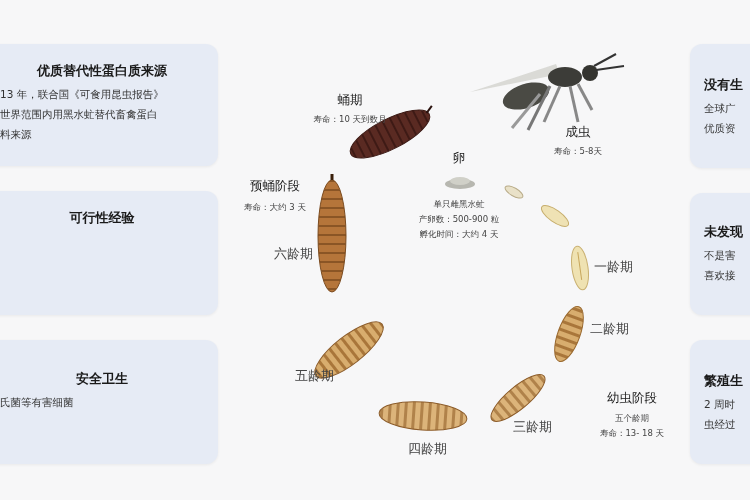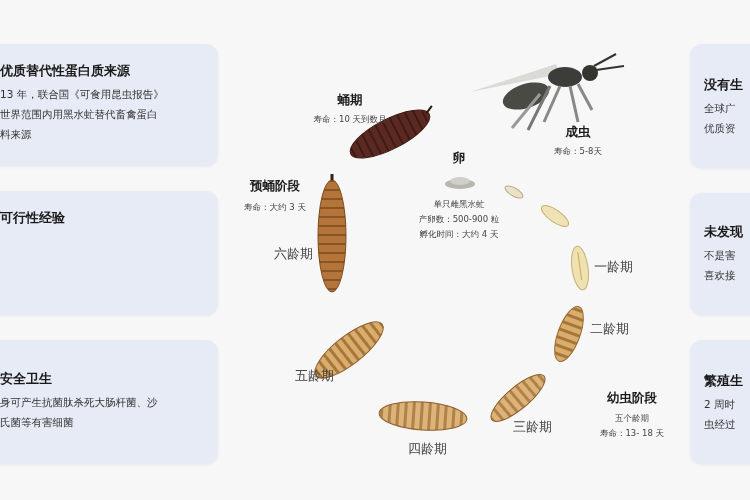--- a/index.html
+++ b/index.html
@@ -10,26 +10,26 @@
     position: absolute;
     background: #e6ebf5;
     border-radius: 12px;
     box-shadow: 0 1px 3px rgba(0,0,0,0.06);
     padding: 14px 14px 10px 14px;
     overflow: hidden;
   }
   .panel.left { left: -14px; width: 232px; }
   .panel.right { left: 690px; width: 90px; padding-left: 14px; }
   .panel .title { font-size: 13px; font-weight: bold; color: #1a1a1a; margin-top: 4px; white-space: nowrap; }
-  .panel.left .title { text-align: left; }
+  .panel.left .title { text-align: center; }
   .panel .body { font-size: 10.5px; line-height: 20px; color: #333; margin-top: 4px; white-space: nowrap; }
   .panel.left .body { padding-left: 0; }
 
   .stage { position: absolute; text-align: center; white-space: nowrap; }
-  .stage .s-title { font-size: 12.5px; font-weight: bold; color: #1a1a1a; }
+  .stage .s-title { font-size: 12.5px; font-weight: normal; color: #1a1a1a; }
   .stage .s-line { font-size: 8.5px; color: #444; line-height: 15px; }
   .instar { position: absolute; font-size: 13px; color: #444; white-space: nowrap; }
 
   svg.art { position: absolute; left: 0; top: 0; }
 </style>
 </head>
 <body>
 
 <div class="panel left" style="top:44px;height:122px;">
   <div class="title">优质替代性蛋白质来源</div>
@@ -40,21 +40,20 @@
   </div>
 </div>
 
 <div class="panel left" style="top:191px;height:124px;">
   <div class="title">可行性经验</div>
 </div>
 
 <div class="panel left" style="top:340px;height:124px;">
   <div class="title" style="margin-top:16px;">安全卫生</div>
   <div class="body">
-    <div>身可产生抗菌肽杀死大肠杆菌、沙</div>
     <div>氏菌等有害细菌</div>
   </div>
 </div>
 
 <div class="panel right" style="top:44px;height:124px;">
   <div class="title" style="margin-top:18px;">没有生</div>
   <div class="body">
     <div>全球广</div>
     <div>优质资</div>
   </div>

